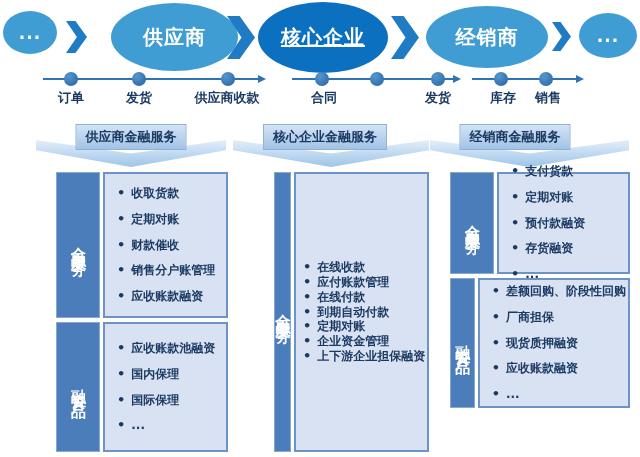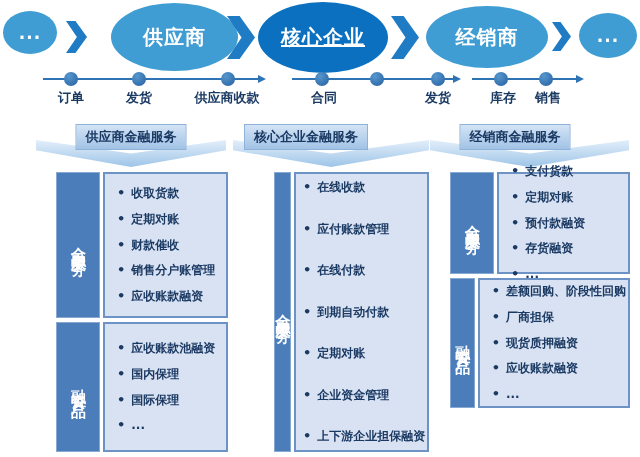--- a/index.html
+++ b/index.html
@@ -48,21 +48,21 @@
   .section{display:flex; width:100%;padding-left:18px;}
   .side{background:var(--sidebar_blue); margin-right:3px; display:flex; align-items:center; justify-content:center;
         border:1px solid #87a8d2;}
   .side-label{writing-mode:vertical-rl; text-orientation:upright; color:#fff; font-weight:bold;
         font-size:15px; letter-spacing:5px; line-height:1;}
   .panel{flex:1; background:var(--panel_fill); border:2px solid var(--panel_border);}
   .panel ul{list-style:none; height:100%; display:flex; flex-direction:column; justify-content:center;
         gap:11px; padding:6px 2px 6px 12px;}
   .panel li{font-size:12px; font-weight:bold; color:var(--text_navy); white-space:nowrap; line-height:1.15;}
   .panel li::before{content:"\2022"; margin-right:6px; font-size:13px;}
-  .col-middle .panel ul{justify-content:space-between; gap:0; padding-left:7px;}
+  .col-middle .panel ul{justify-content:center; gap:0; padding-left:7px;}
 </style>
 </head>
 <body>
 
 <div class="stage">
 
   <div class="node light small" style="left:3px;top:11px;width:54px;height:43px">...</div>
   <div class="chev" style="left:66px;top:21px;width:21px;height:32px"></div>
   <div class="node light" style="left:111px;top:3px;width:127px;height:68px">供应商</div>
   <div class="chev" style="left:227px;top:16px;width:28px;height:43px"></div>
@@ -90,21 +90,21 @@
   <div class="tl-line" style="left:472px;top:78px;width:110px"></div>
   <div class="tl-dot" style="left:501px"></div>
   <div class="tl-dot" style="left:546px"></div>
   <div class="tl-label" style="left:503px">库存</div>
   <div class="tl-label" style="left:548px">销售</div>
 
   <div class="banner-arrow" style="left:36px;top:140px;width:190px"></div>
   <div class="banner-label" style="left:131px;top:124px">供应商金融服务</div>
 
   <div class="banner-arrow" style="left:233px;top:140px;width:196px"></div>
-  <div class="banner-label" style="left:306px;top:124px">核心企业金融服务</div>
+  <div class="banner-label" style="left:325px;top:124px">核心企业金融服务</div>
 
   <div class="banner-arrow" style="left:430px;top:140px;width:199px"></div>
   <div class="banner-label" style="left:515px;top:124px">经销商金融服务</div>
 
   <div class="col col-left" style="left:38px;top:172px;width:190px;height:280px">
     <div class="section" style="height:146px">
       <div class="side" style="width:44px">
         <span class="side-label">金融服务</span>
       </div>
       <div class="panel">

